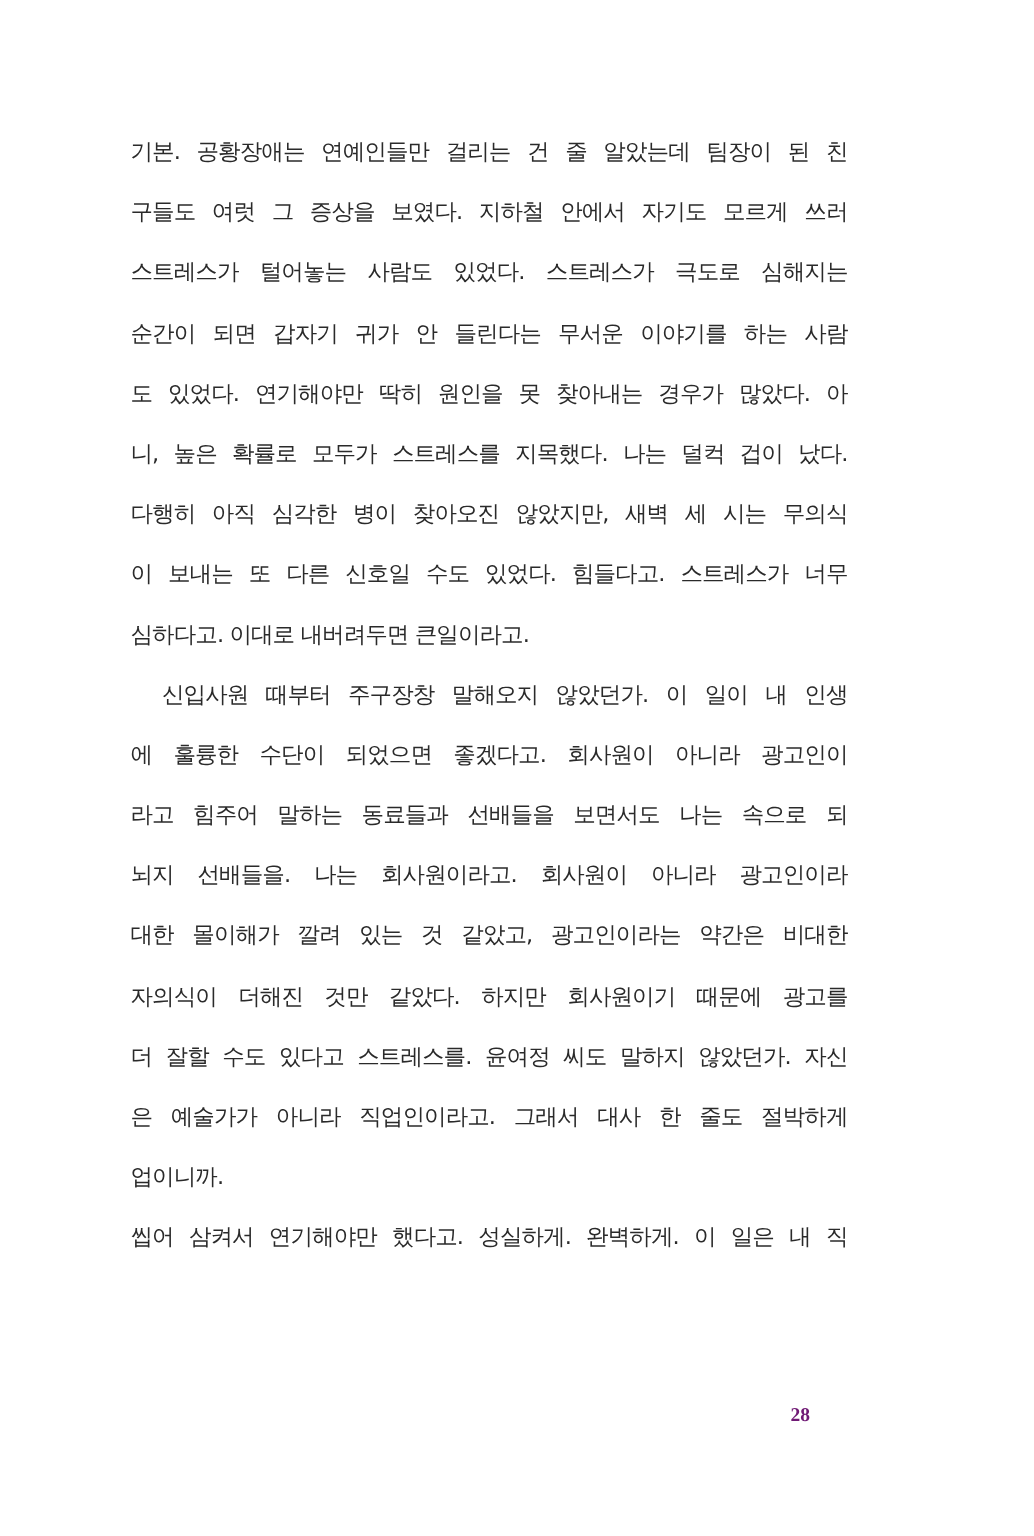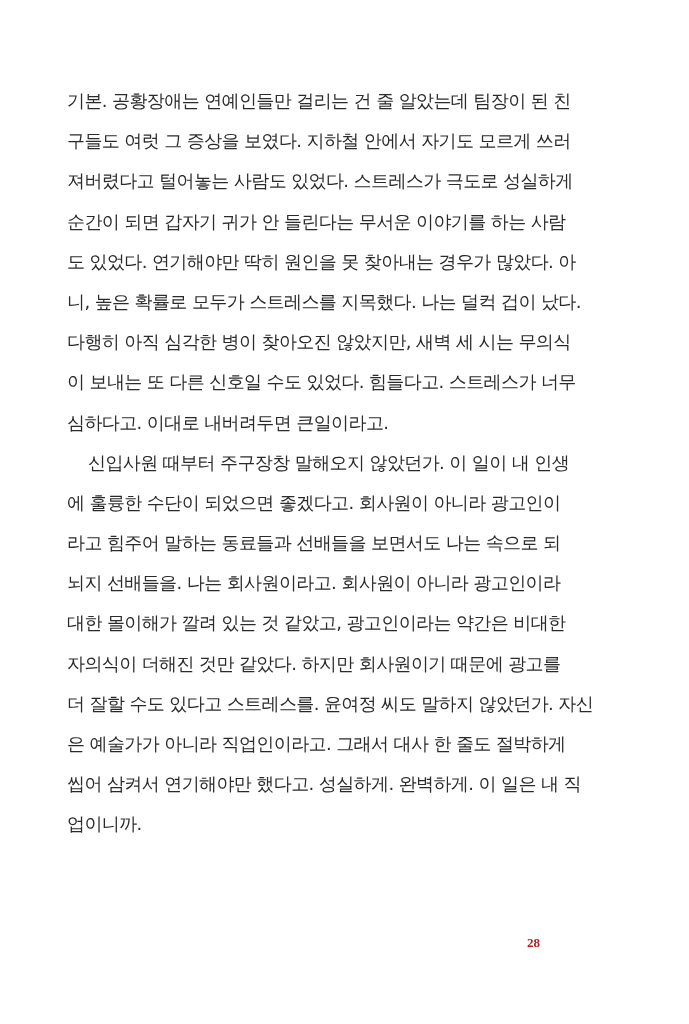--- a/index.html
+++ b/index.html
@@ -15,25 +15,25 @@
     }
     .page {
       position: absolute;
       left: 0; top: 0;
       width: 689px;
       height: 1024px;
       background: #ffffff;
     }
     .text-block {
       position: absolute;
-      left: 67px;
+      left: 87px;
       top: 81px;
       width: 478px;
       font-family: "DejaVu Sans", "Liberation Sans", sans-serif;
-      font-size: 18px;
+      font-size: 15px;
       color: #2a2a2a;
     }
     .line {
       height: 40.2px;
       line-height: 40.2px;
       white-space: nowrap;
       text-align: justify;
       text-align-last: justify;
       letter-spacing: -0.6px;
     }
@@ -43,46 +43,46 @@
     .line.indent {
       padding-left: 21px;
     }
     .page-number {
       position: absolute;
       left: 527px;
       top: 935px;
       font-family: "Liberation Serif", "DejaVu Serif", serif;
       font-weight: bold;
       font-size: 13px;
-      color: #b91c1c;
+      color: #701a75;
     }
   </style>
 </head>
 <body>
 
 <div class="page">
   <div class="text-block">
     <div>
       <div class="line">기본. 공황장애는 연예인들만 걸리는 건 줄 알았는데 팀장이 된 친</div>
       <div class="line">구들도 여럿 그 증상을 보였다. 지하철 안에서 자기도 모르게 쓰러</div>
-      <div class="line">져버렸다고 털어놓는 사람도 있었다. 스트레스가 극도로 성실하게</div>
+      <div class="line">스트레스가 털어놓는 사람도 있었다. 스트레스가 극도로 심해지는</div>
       <div class="line">순간이 되면 갑자기 귀가 안 들린다는 무서운 이야기를 하는 사람</div>
       <div class="line">도 있었다. 연기해야만 딱히 원인을 못 찾아내는 경우가 많았다. 아</div>
       <div class="line">니, 높은 확률로 모두가 스트레스를 지목했다. 나는 덜컥 겁이 났다.</div>
       <div class="line">다행히 아직 심각한 병이 찾아오진 않았지만, 새벽 세 시는 무의식</div>
       <div class="line">이 보내는 또 다른 신호일 수도 있었다. 힘들다고. 스트레스가 너무</div>
       <div class="line last">심하다고. 이대로 내버려두면 큰일이라고.</div>
     </div>
     <div>
       <div class="line indent">신입사원 때부터 주구장창 말해오지 않았던가. 이 일이 내 인생</div>
       <div class="line">에 훌륭한 수단이 되었으면 좋겠다고. 회사원이 아니라 광고인이</div>
       <div class="line">라고 힘주어 말하는 동료들과 선배들을 보면서도 나는 속으로 되</div>
       <div class="line">뇌지 선배들을. 나는 회사원이라고. 회사원이 아니라 광고인이라</div>
       <div class="line">대한 몰이해가 깔려 있는 것 같았고, 광고인이라는 약간은 비대한</div>
       <div class="line">자의식이 더해진 것만 같았다. 하지만 회사원이기 때문에 광고를</div>
       <div class="line">더 잘할 수도 있다고 스트레스를. 윤여정 씨도 말하지 않았던가. 자신</div>
       <div class="line">은 예술가가 아니라 직업인이라고. 그래서 대사 한 줄도 절박하게</div>
+      <div class="line last">업이니까.</div>
       <div class="line">씹어 삼켜서 연기해야만 했다고. 성실하게. 완벽하게. 이 일은 내 직</div>
-      <div class="line last">업이니까.</div>
     </div>
   </div>
   <div class="page-number">28</div>
 </div>
 
 </body></html>

